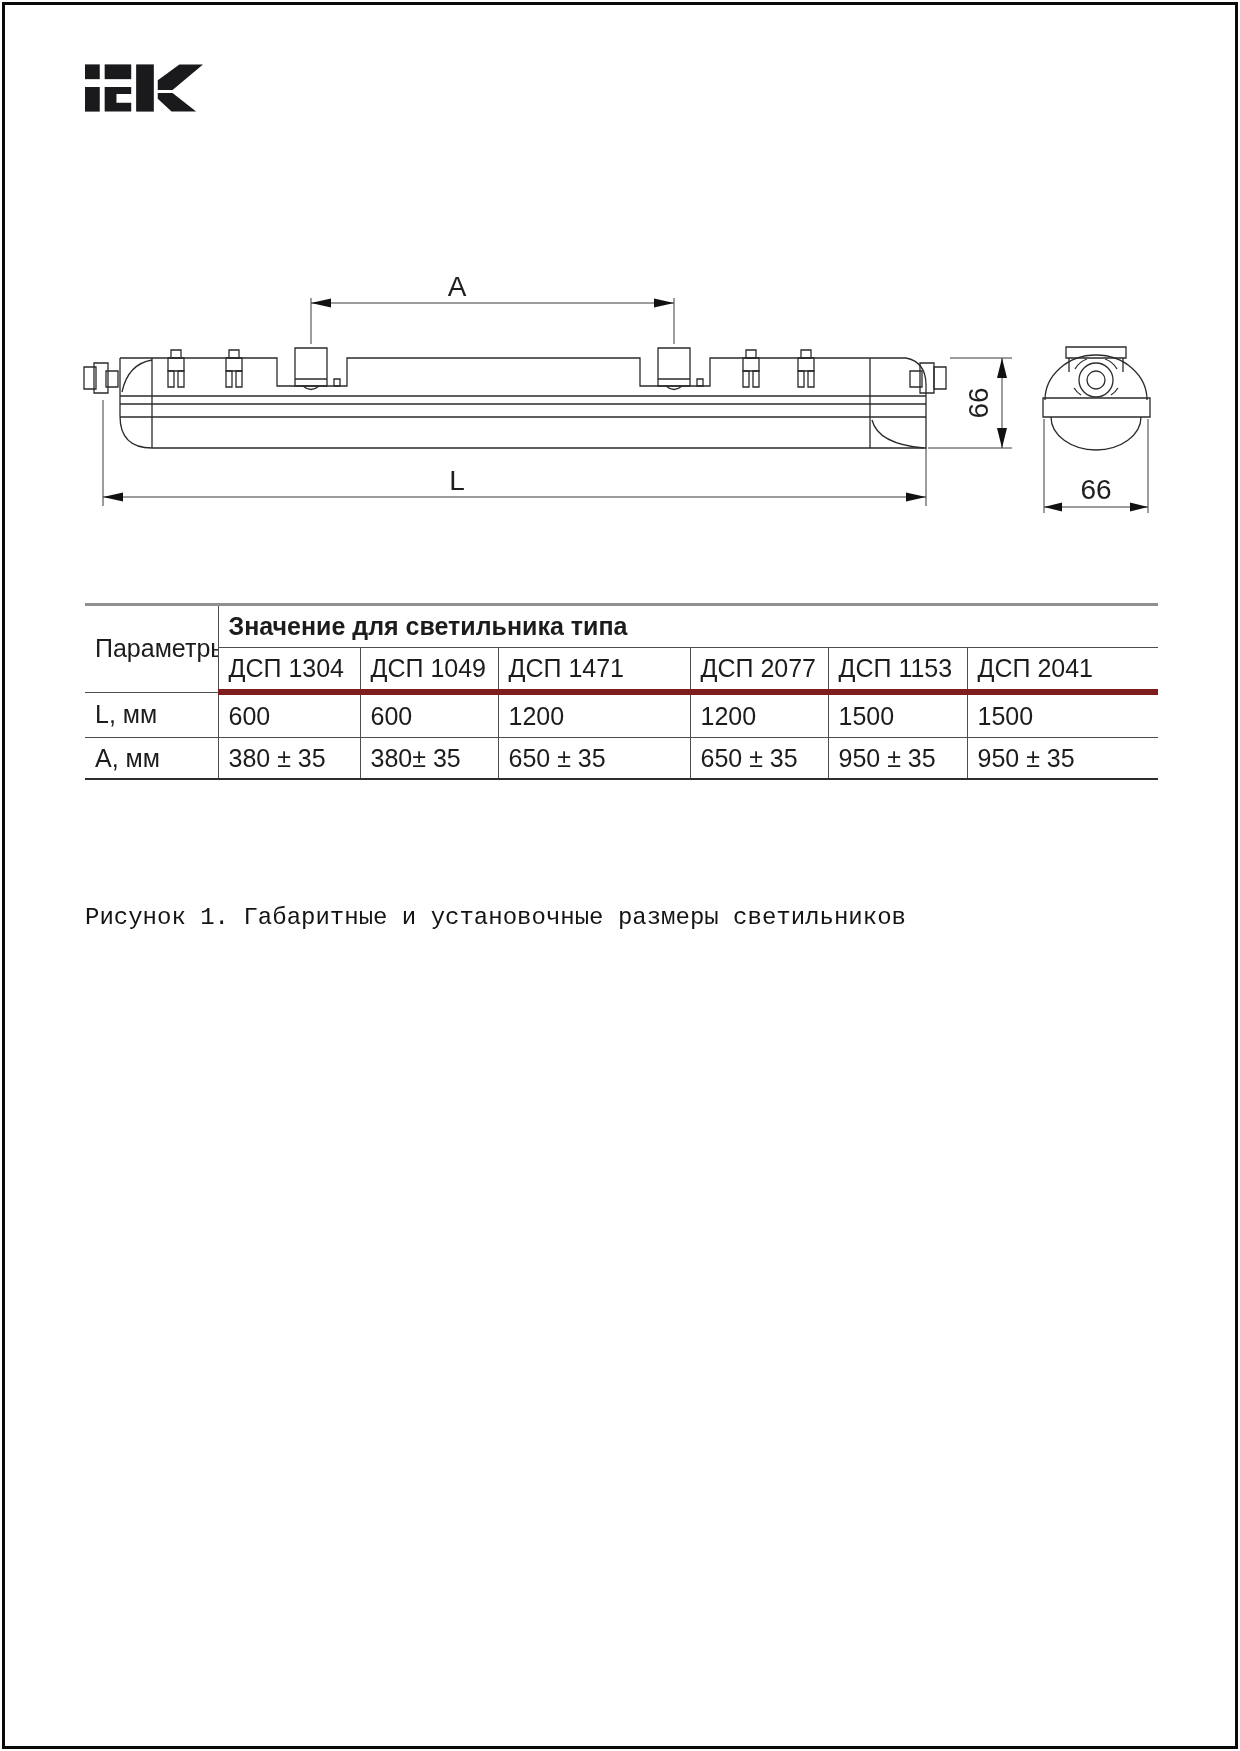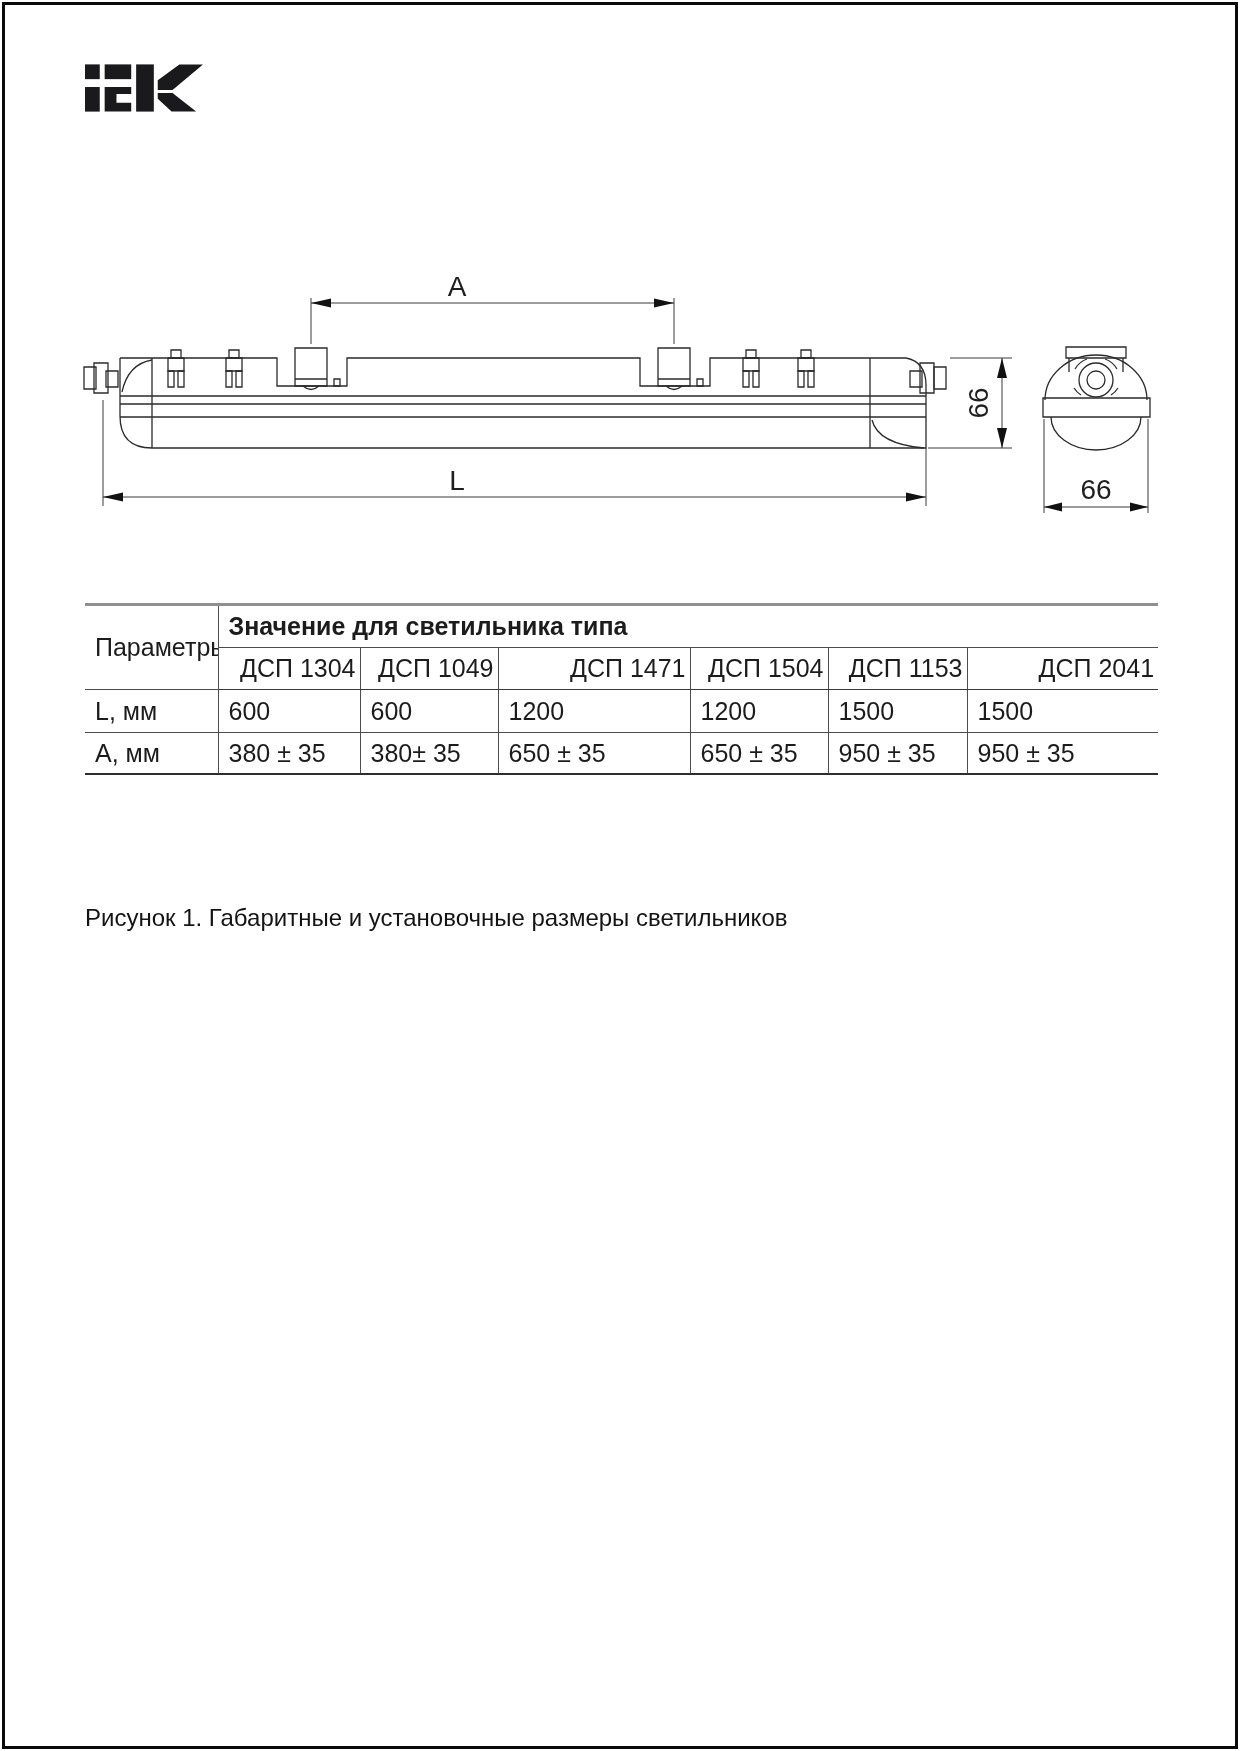--- a/index.html
+++ b/index.html
@@ -22,28 +22,28 @@
 
   .tablewrap{position:absolute;left:85px;top:603px;width:1073px;}
   table.spec{
     border-collapse:collapse;table-layout:fixed;width:1073px;
     border-top:3px solid #8f8f8f;
     font-size:25px;color:#1c1c1c;
   }
   table.spec td{padding:0 4px 0 10px;vertical-align:middle;overflow:hidden;white-space:nowrap;}
   td.param{border-right:1px solid #4d4d4d;border-bottom:1px solid #4d4d4d;vertical-align:top;padding-top:10px;}
   tr.rA td.vhead{height:41px;border-bottom:1px solid #4d4d4d;font-weight:bold;}
-  tr.rB td{height:41px;border-bottom:1px solid #7f1d1d;text-align:right;}
+  tr.rB td{height:41px;border-bottom:6px solid #7f1d1d;}
   tr.rC td{height:42px;border-bottom:1px solid #4d4d4d;}
   tr.rD td{height:40px;border-bottom:2px solid #2e2e2e;margin-top:19px;}
   td.vline{border-right:1px solid #4d4d4d;}
 
   .caption{
     position:absolute;left:85px;top:901px;width:860px;
-    font-size:24px;line-height:33px;color:#141414;
+    font-size:24px;line-height:33px;color:#141414;font-family:Liberation Mono, monospace;
   }
 </style>
 </head>
 <body>
 
 <div class="page">
   <div class="frame"></div>
 
   <svg class="logo" viewBox="0 0 120 48" aria-label="IEK">
     <g fill="#1a1a1d">
@@ -172,21 +172,21 @@
       </colgroup>
       <tbody>
           <tr class="rA">
         <td class="param" rowspan="2">Параметры</td>
         <td class="vhead" colspan="6">Значение для светильника типа</td>
       </tr>
       <tr class="rB">
         <td class="vline">ДСП 1304</td>
         <td class="vline">ДСП 1049</td>
         <td class="vline">ДСП 1471</td>
-        <td class="vline">ДСП 1504</td>
+        <td class="vline">ДСП 2077</td>
         <td class="vline">ДСП 1153</td>
         <td>ДСП 2041</td>
       </tr>
       <tr class="rC">
         <td class="vline">L, мм</td>
         <td class="vline">600</td>
         <td class="vline">600</td>
         <td class="vline">1200</td>
         <td class="vline">1200</td>
         <td class="vline">1500</td>

